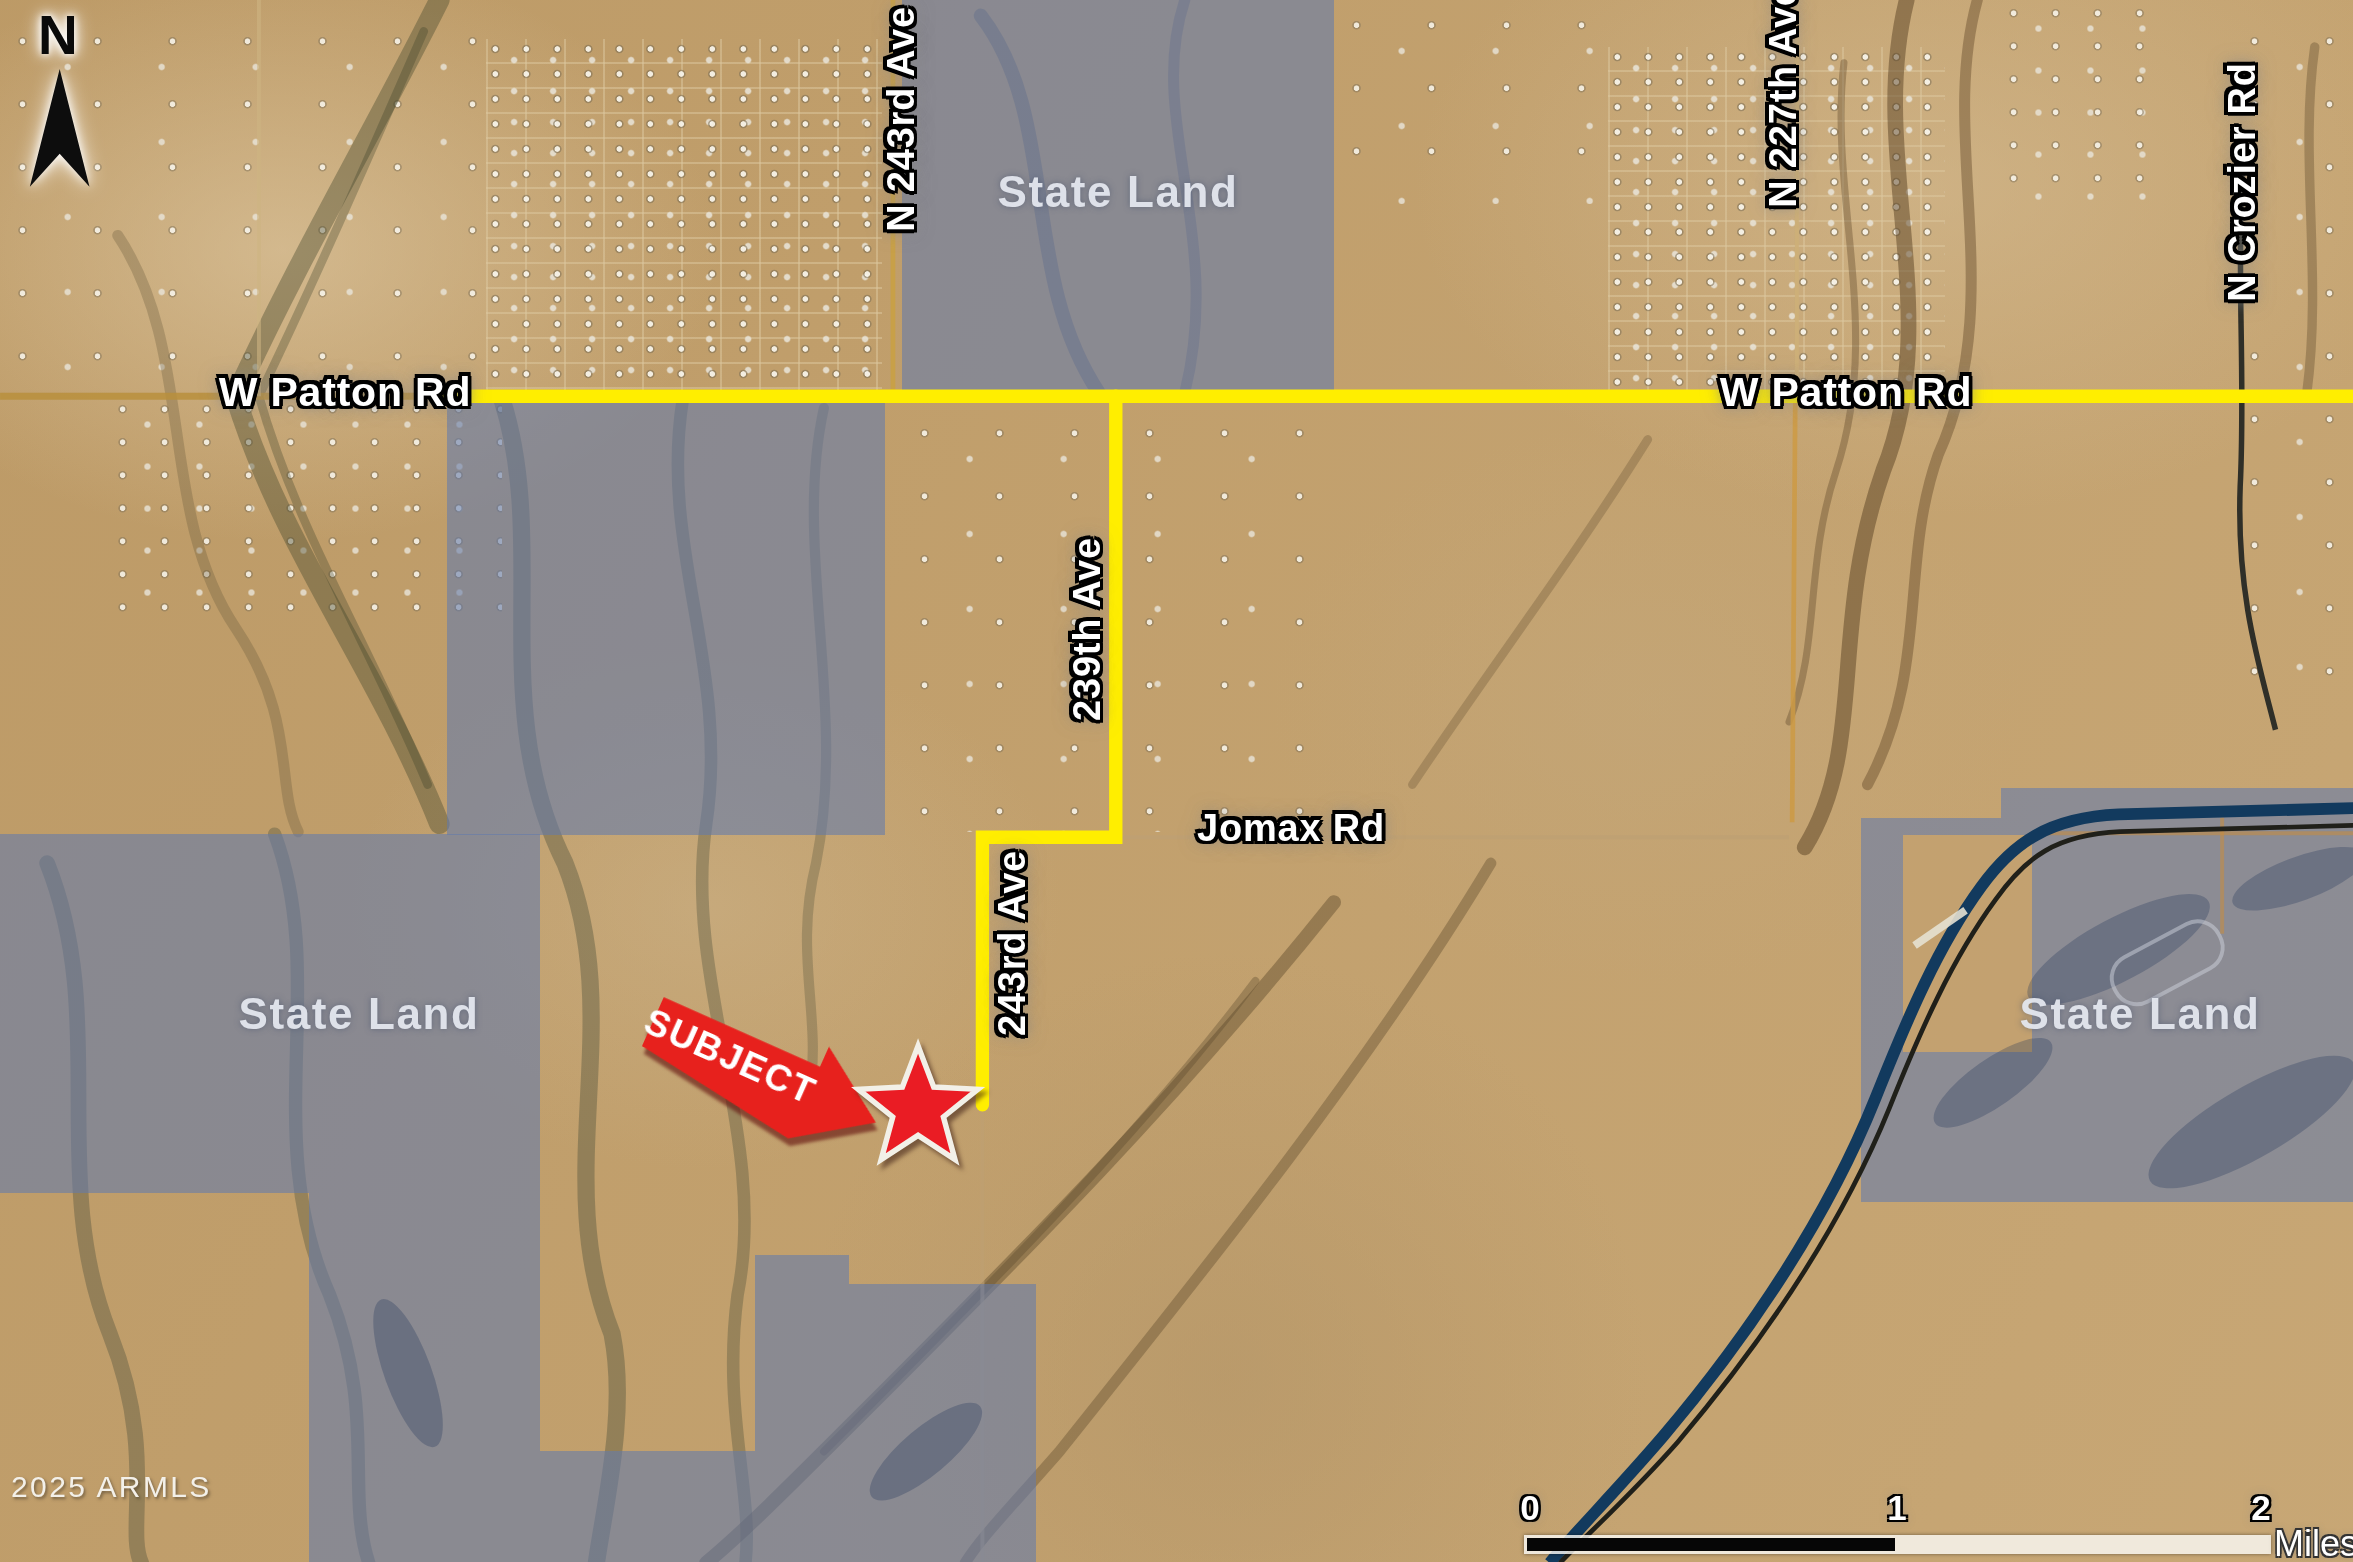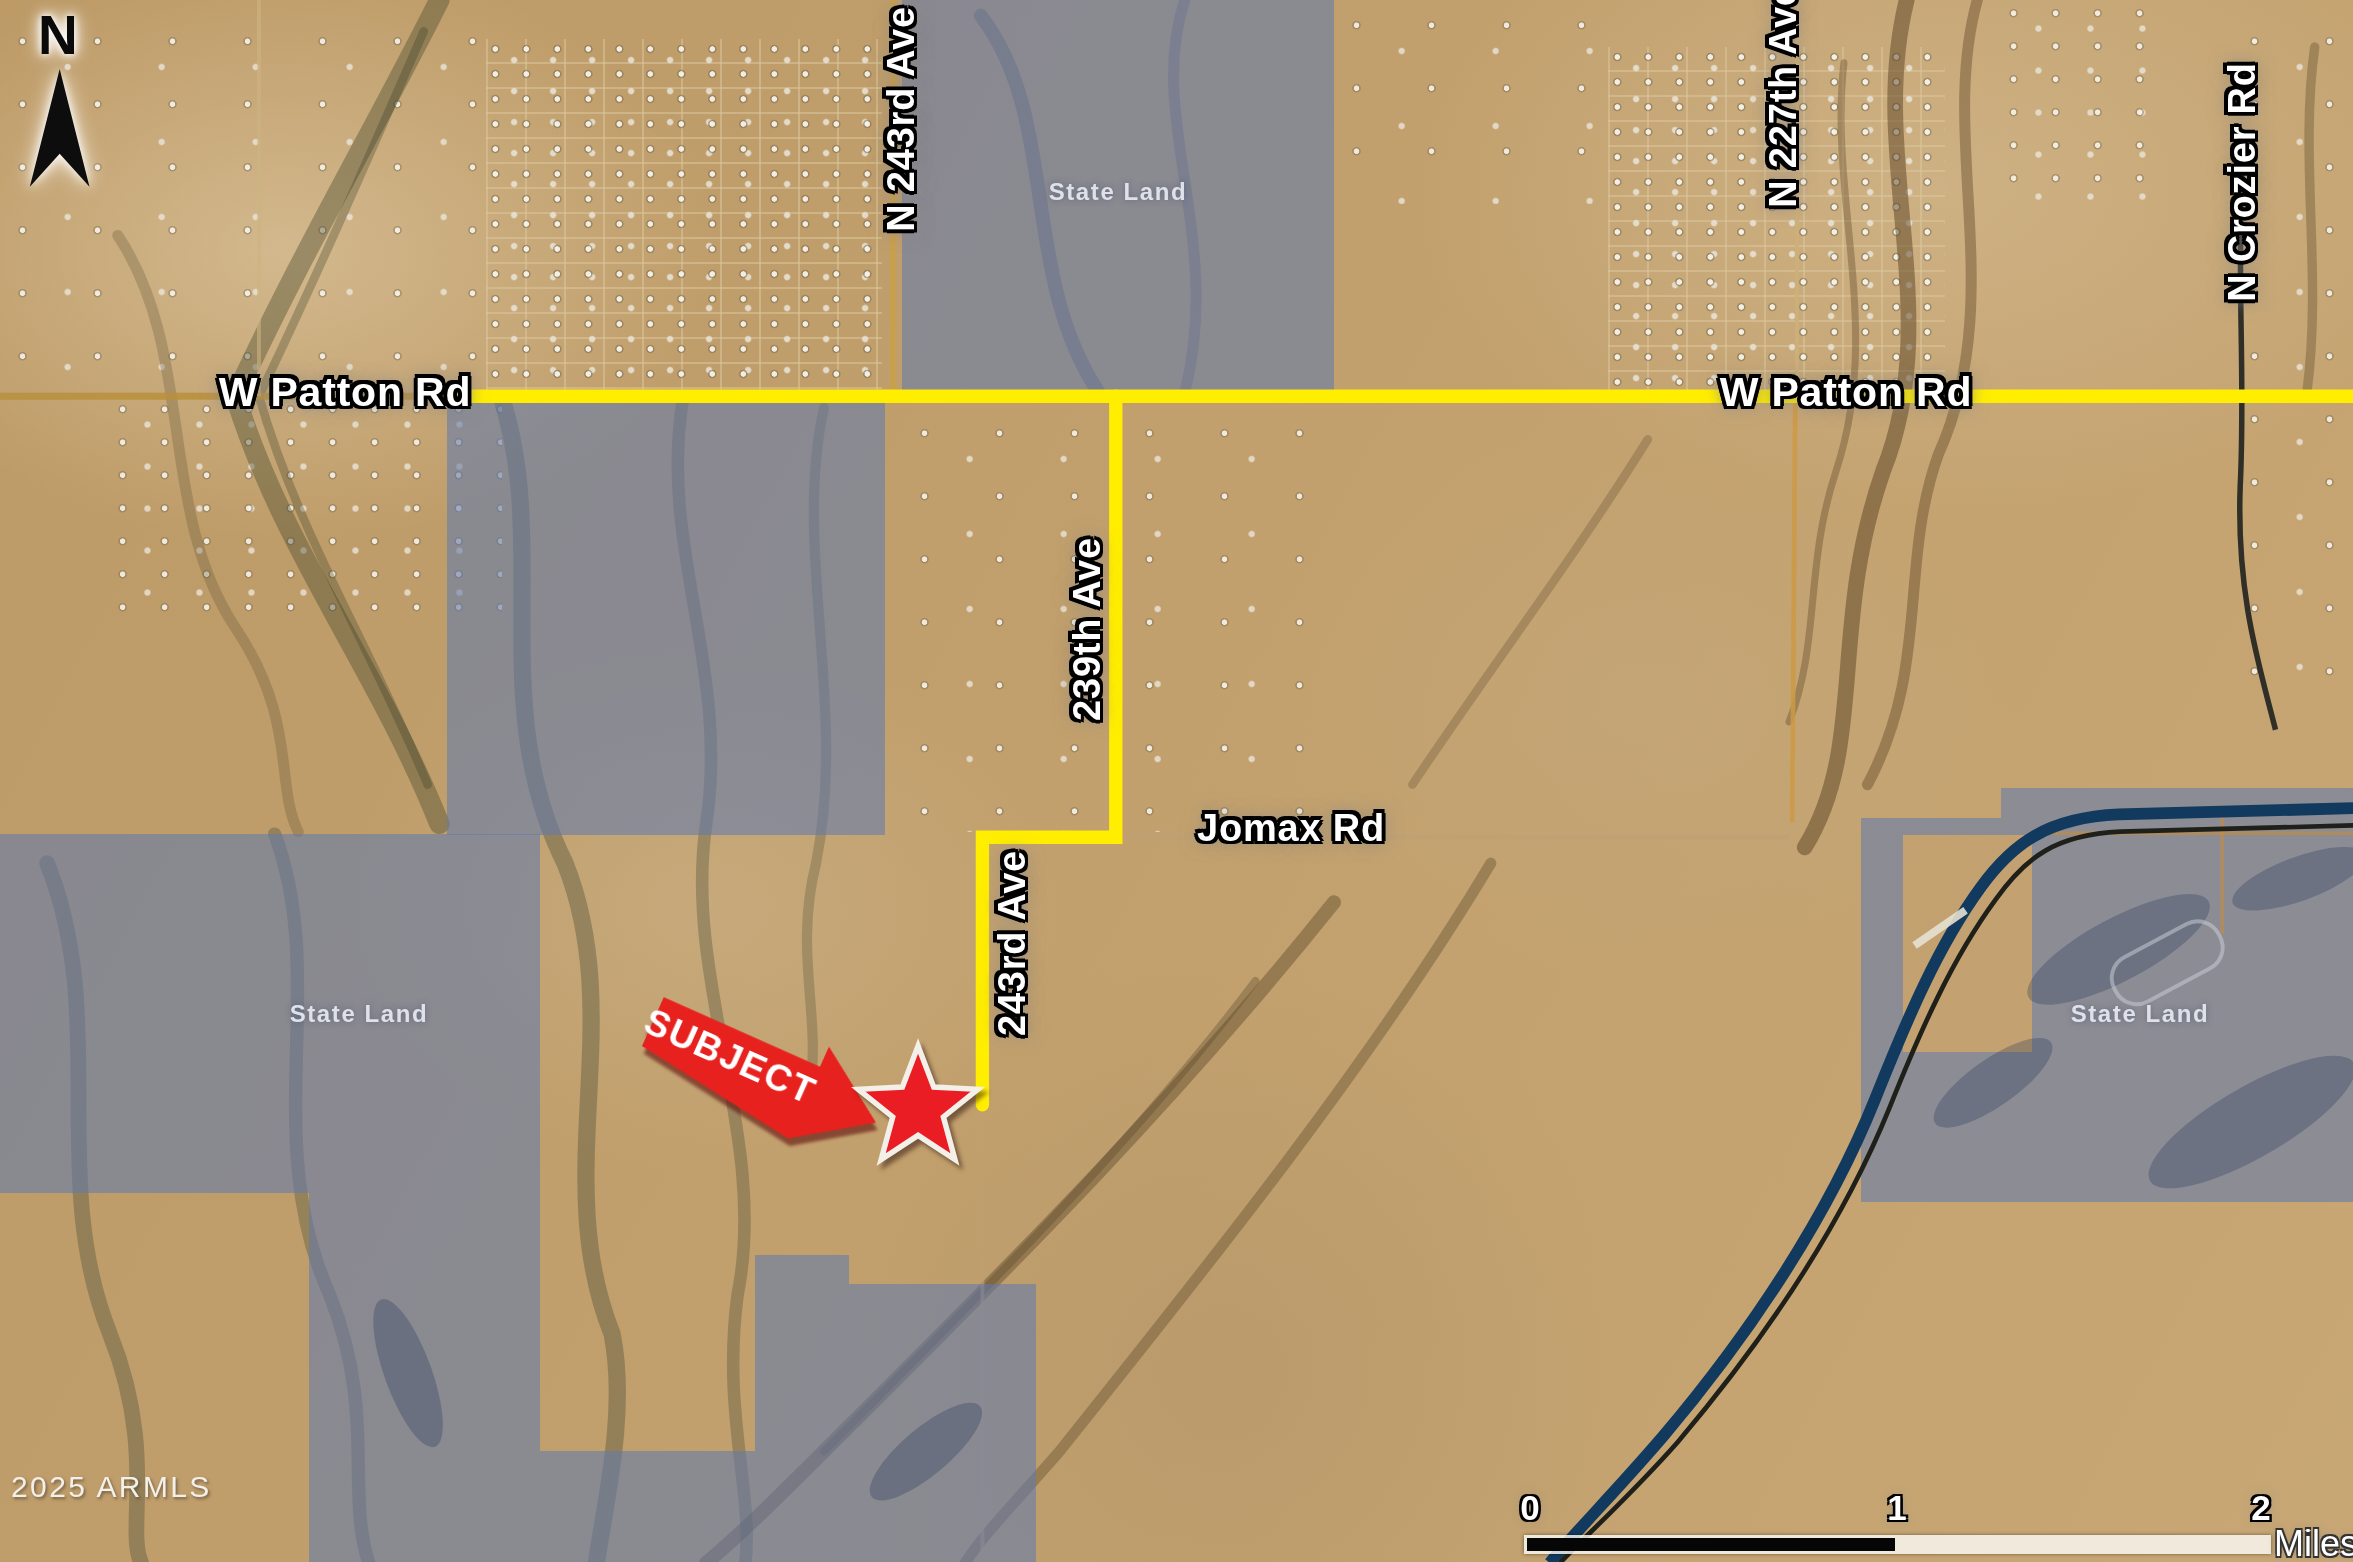--- a/index.html
+++ b/index.html
@@ -43,21 +43,21 @@
     position:absolute;transform:translate(-50%,-50%);
     color:#fff;font-weight:bold;white-space:nowrap;letter-spacing:0.8px;
     text-shadow:
       -3.1px -3.1px 0 #000,3.1px -3.1px 0 #000,-3.1px 3.1px 0 #000,3.1px 3.1px 0 #000,
       -3.9px 0 0 #000,3.9px 0 0 #000,0 -3.9px 0 #000,0 3.9px 0 #000,
       0 0 12.6px rgba(130,130,130,.95),0 0 20.4px rgba(150,150,150,.7);
   }
   .road-label.vert{transform:translate(-50%,-50%) rotate(-90deg);}
   .land-label{
     position:absolute;transform:translate(-50%,-50%);
-    color:rgba(228,231,238,.95);font-weight:bold;font-size:24px;white-space:nowrap;
+    color:rgba(228,231,238,.95);font-weight:bold;font-size:44px;white-space:nowrap;
     letter-spacing:1.6px;text-shadow:0 0 6.3px rgba(70,82,108,.6);
   }
   .watermark{
     position:absolute;color:#f3f0e9;font-size:30px;letter-spacing:2.4px;
     text-shadow:1.6px 2.4px 3.1px rgba(70,58,42,.65);
   }
   .compass-n{
     position:absolute;color:#0a0a0a;font-size:55px;font-weight:bold;
     text-shadow:0 0 7.8px #fff,0 0 12.6px #fff,0 0 19px rgba(255,255,255,.9);
   }

